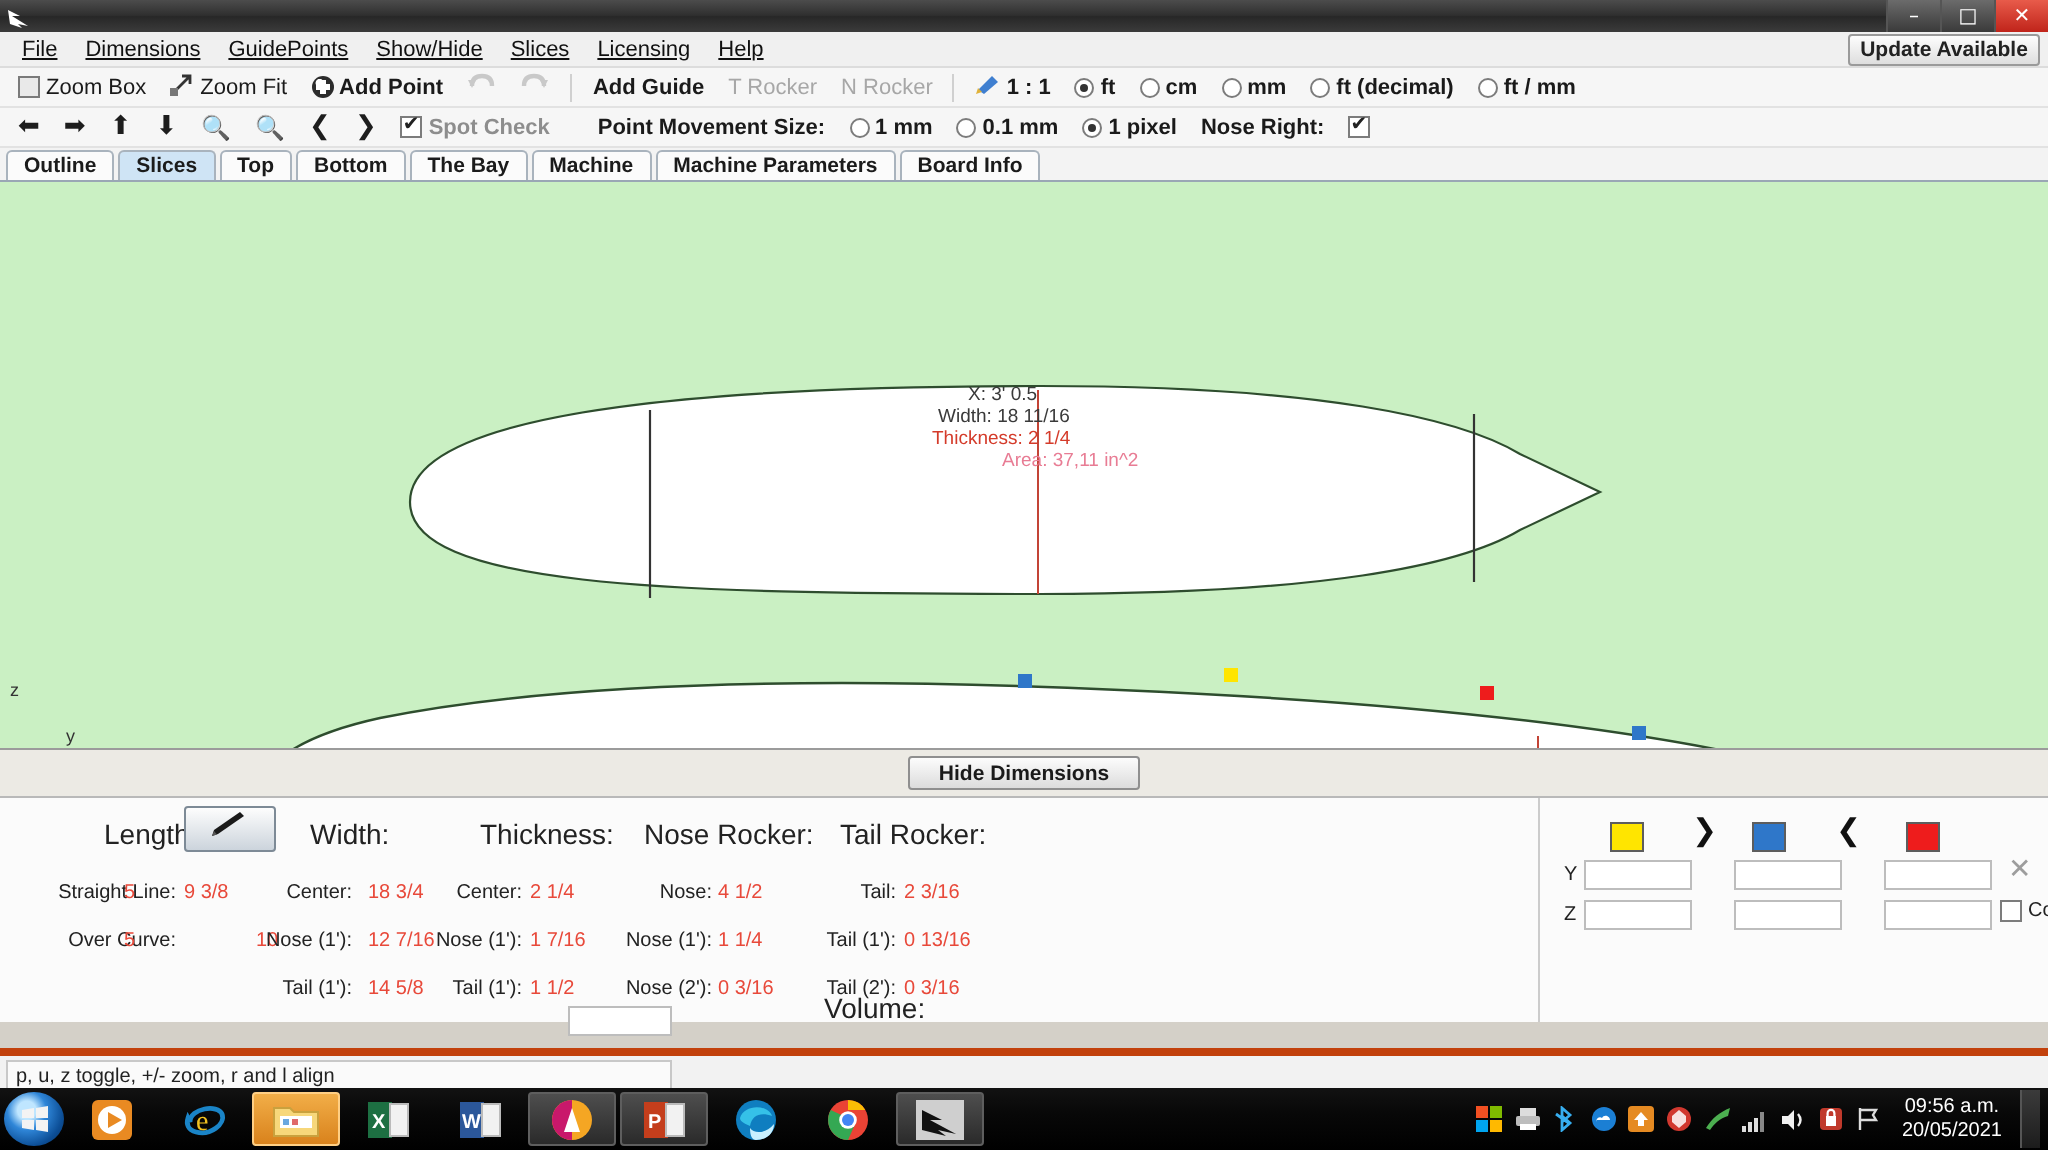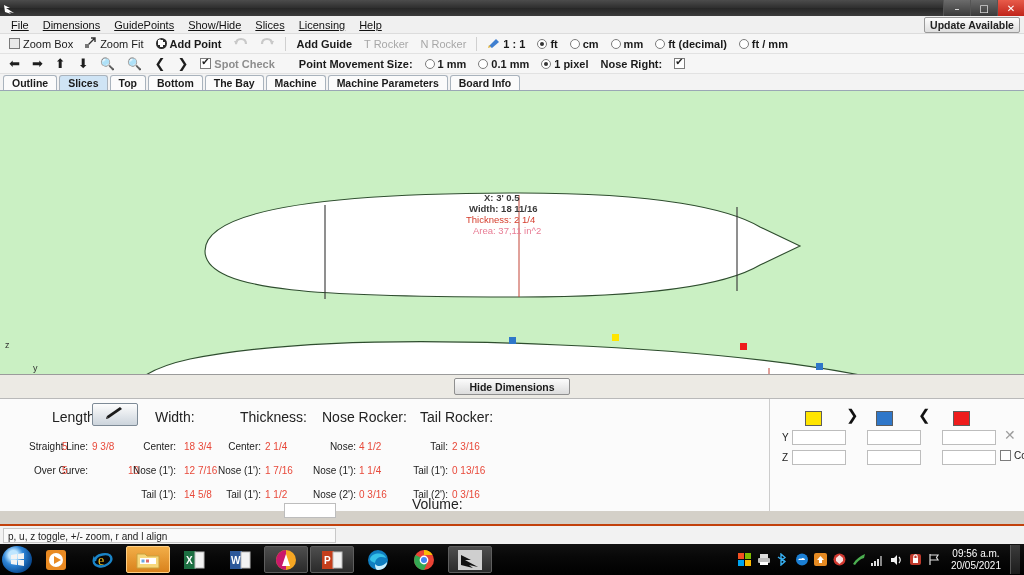--- a/index.html
+++ b/index.html
@@ -90,23 +90,23 @@
   }
   .tab.active { background: #cfe4f5; }
 
   
   .canvas {
     position: relative; height: 284px; background: #caf0c3;
     border-bottom: 1px solid #9b9b9b; overflow: hidden;
   }
   .canvas svg { position: absolute; left: 0; top: 0; }
   .dim-label { position: absolute; font-size: 9.5px; white-space: nowrap; }
-  .dim-dark { color: #3a3a3a; font-weight: bold; }
+  .dim-dark { color: #3a3a3a; }
   .dim-red { color: #d43b2a; }
-  .dim-pink { color: #e87c94; }
+  .dim-pink { color: #e87c94; margin-left: 28px; }
   .axis-lbl { position:absolute; font-size: 9px; color:#333; }
 
   
   .hidestrip {
     height: 24px; background: #eceae4; display: flex; align-items: center; justify-content: center;
     border-bottom: 1px solid #b9b9b9;
   }
   .hide-btn {
     height: 17px; padding: 0 14px; font-size: 10.5px; font-weight: bold; color: #1a1a1a;
     background: linear-gradient(180deg,#fcfcfc,#dcdcdc);
@@ -132,21 +132,21 @@
   .ctrl-lbl { position: absolute; font-size: 10px; color: #222; }
   .ctrl-input {
     position: absolute; height: 15px; width: 54px; background: #fff;
     border: 1px solid #bdbdbd;
   }
   .xmark { position: absolute; font-family: "DejaVu Sans", sans-serif; font-size: 14px; color: #9d9d9d; font-weight: bold; }
 
   
   .statusbar {
     position: absolute; left: 0; top: 524px; width: 1024px; height: 20px;
-    background: #f2f2f2; border-top: 2px solid #c2410c;
+    background: #f2f2f2; border-top: 4px solid #c2410c;
   }
   .status-field {
     position: absolute; left: 3px; top: 2px; width: 333px; height: 15px;
     background: #fafafa; border: 1px solid #c8c8c8;
     font-size: 10px; color: #222; padding: 1px 4px; line-height: 13px;
   }
 
   
   .taskbar {
     position: absolute; left: 0; top: 544px; width: 1024px; height: 31px;

